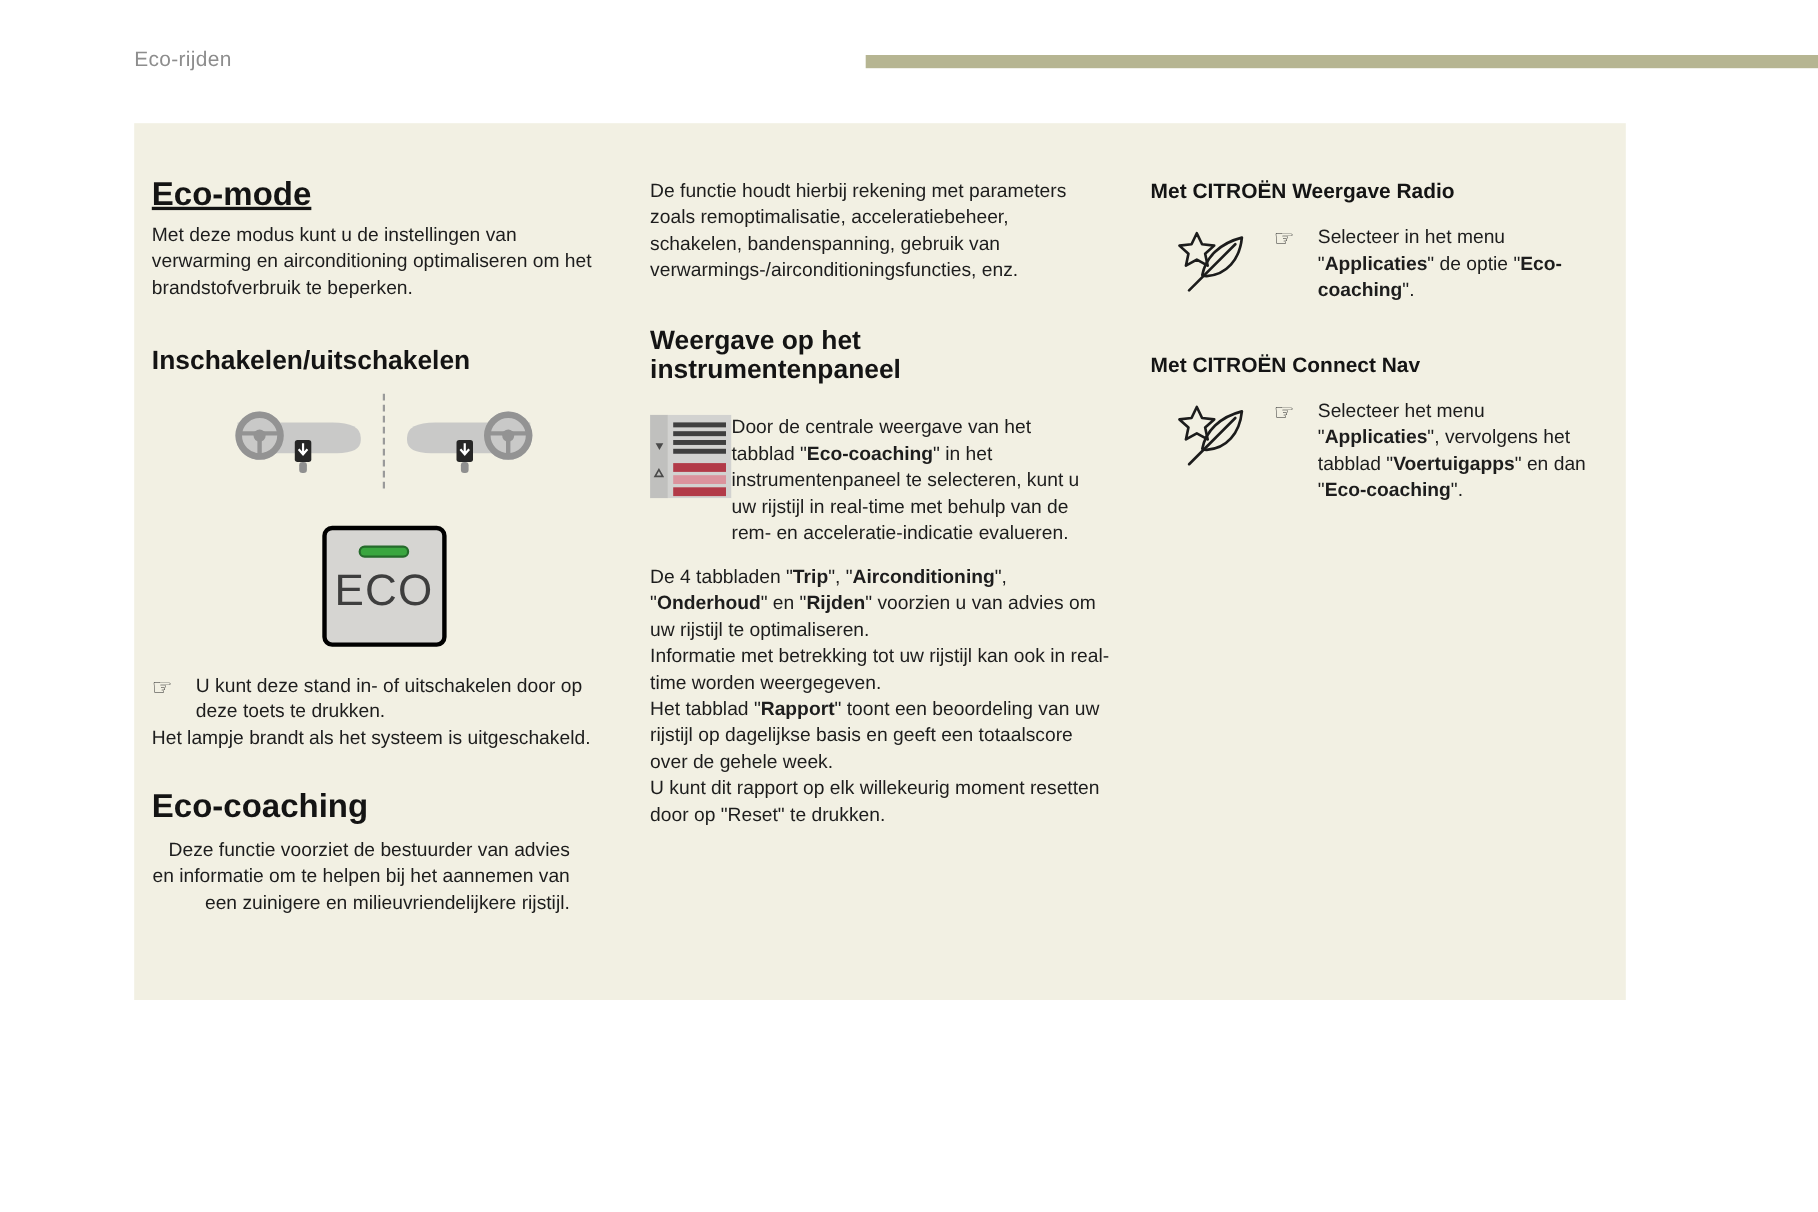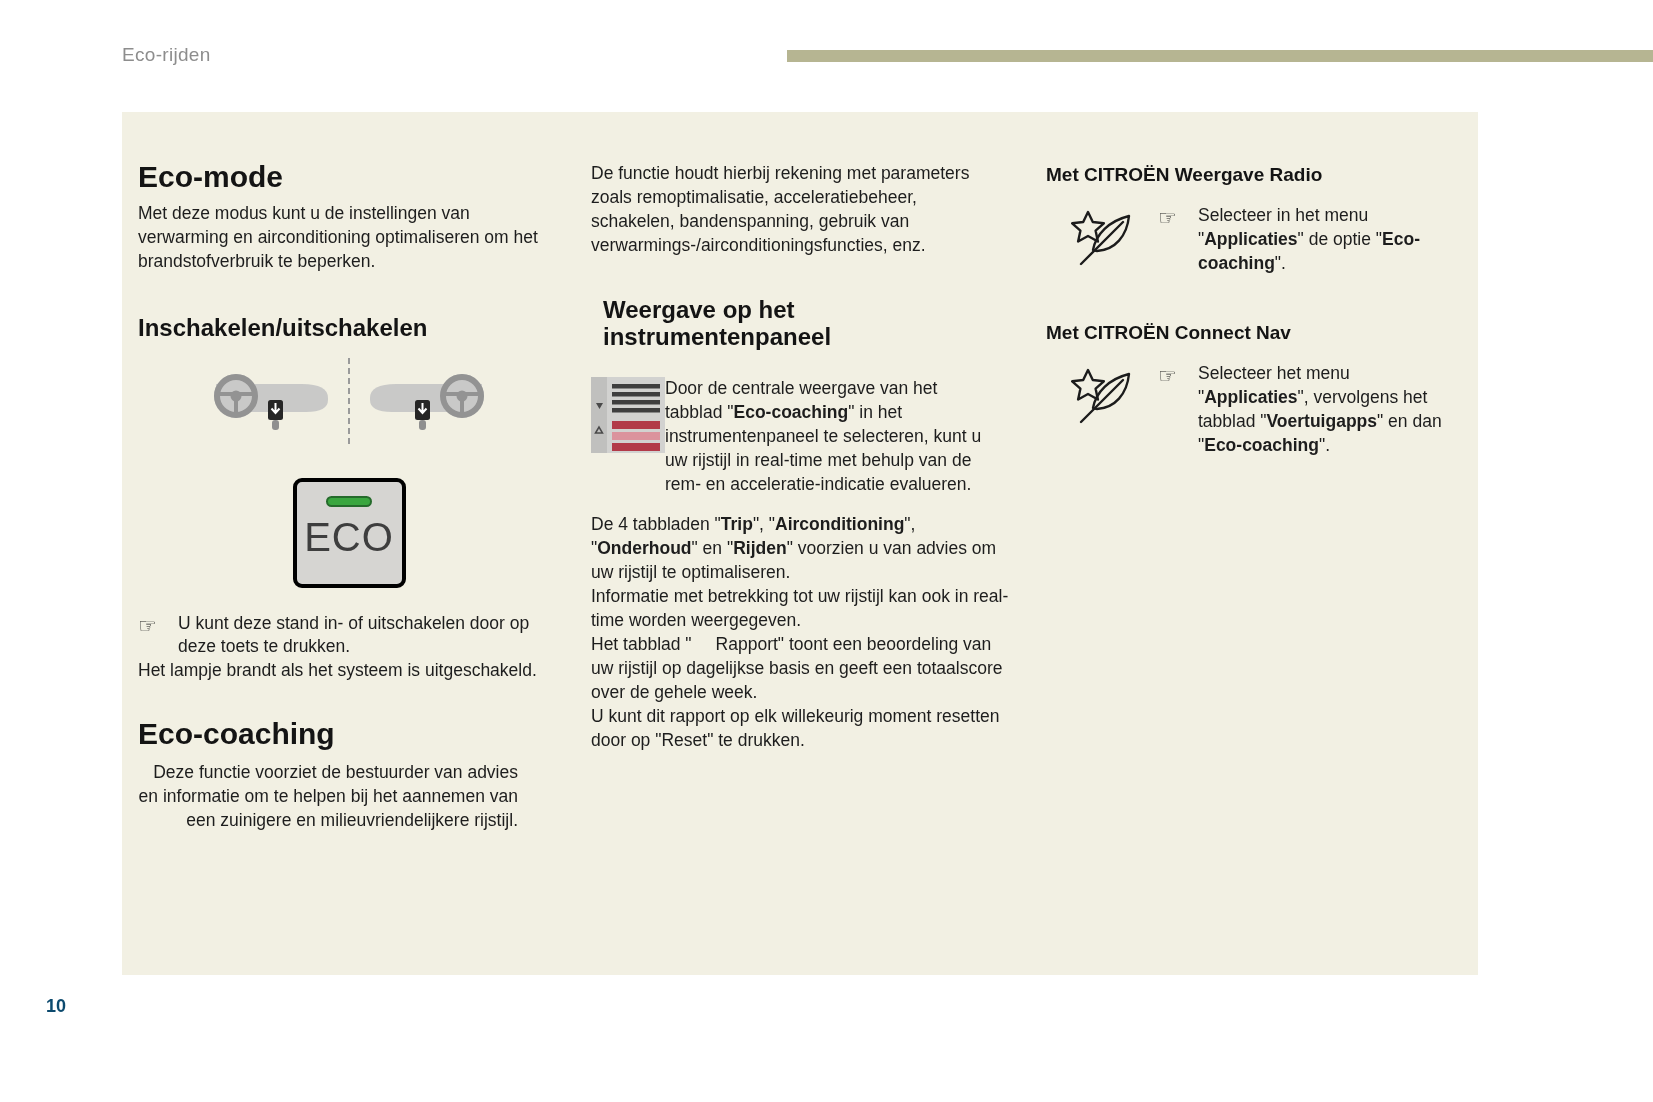--- a/index.html
+++ b/index.html
@@ -1,55 +1,55 @@
 <!DOCTYPE html>
 <html><head>
 <meta charset="utf-8">
 <style>
   * { margin:0; padding:0; box-sizing:border-box; }
   html,body { background:#ffffff; }
   body { font-family:"Liberation Sans","DejaVu Sans",sans-serif; color:#1d1d1d; }
-  .page { position:relative; width:1653px; height:1102px; background:#ffffff; overflow:hidden;border-radius:26px; }
+  .page { position:relative; width:1653px; height:909px; background:#ffffff; overflow:hidden;border-radius:26px; }
 
   .page-header { position:absolute; left:122px; top:44px; font-size:19px; color:#8d8d8d; letter-spacing:0.3px; }
   .accent-bar { position:absolute; left:787px; top:50px; width:866px; height:12px; background:#b6b592; }
   .page-number { position:absolute; left:46px; top:996px; font-size:18px; font-weight:bold; color:#0c4a6e; }
 
   .content { position:absolute; left:122px; top:112px; width:1356px; height:863px; background:#f2f0e3; }
 
   .col { position:absolute; top:0; }
   .col1 { left:16px;  width:422px; }
   .col2 { left:469px; width:418px; }
   .col3 { left:924px; width:418px; }
 
   .h-large { font-size:30px; font-weight:bold; color:#141414; }
   .h-mid   { font-size:24px; font-weight:bold; color:#141414; line-height:1.15; }
   .h-small { font-size:19px; font-weight:bold; color:#141414; }
   .body-text { font-size:17.5px; line-height:1.37; color:#1d1d1d; }
   .pre { white-space:pre-line; }
 
   
-  .t-ecomode   { margin-top:48px; }
+  .t-ecomode   { margin-top:48px;text-decoration:underline; }
   .p-ecomode   { margin-top:8px; width:405px; }
   .t-toggle    { margin-top:40px; }
   .illustration { margin-top:30px; }
   .wheels-row  { display:flex; justify-content:center; align-items:flex-start; }
   .dash-divider { width:0; border-left:2px dashed #9a9a9a; height:86px; margin:0 14px; position:relative; top:-14px; }
   .eco-button { width:113px; height:110px; margin:20px auto 0; background:#d6d5d2; border:4px solid #000000; border-radius:9px; display:flex; flex-direction:column; align-items:center; }
   .eco-led { width:46px; height:11px; margin-top:14px; background:#3aa63f; border:2px solid #256b2b; border-radius:6px; }
   .eco-label { font-size:40px; color:#3e3e3e; margin-top:8px; letter-spacing:1px; }
   .bullet-row { display:flex; margin-top:24px; }
   .pointer { flex:0 0 40px; font-size:21px; color:#1d1d1d; }
   .bullet-text { flex:1; }
   .t-coaching { margin-top:34px; }
   .p-coaching { margin-top:10px; width:380px;text-align:right; }
 
   
   .p-intro { margin-top:50px; width:408px; }
-  .t-panel { margin-top:38px; width:300px;margin-left:12px; }
+  .t-panel { margin-top:38px; width:300px; }
   .panel-row { display:flex; margin-top:26px; align-items:flex-start; }
   .panel-row .body-text { width:318px; }
   .t-touch { margin-top:52px; }
   .p-touch { margin-top:16px; width:418px; }
 
   
   .t-radio { margin-top:52px; }
   .t-nav   { margin-top:46px; }
   .c3-row { display:flex; margin-top:18px; align-items:flex-start; }
   .c3-icon-wrap { flex:0 0 112px; display:flex; justify-content:center; padding-top:4px; }
@@ -134,21 +134,21 @@
           </g>
           <rect x="21" y="44" width="48" height="8" fill="#b23a48"></rect>
           <rect x="21" y="55" width="48" height="8" fill="#db939d"></rect>
           <rect x="21" y="66" width="48" height="8" fill="#b23a48"></rect>
         </svg>
         <div class="body-text"><span>Door de centrale weergave van het tabblad "</span><span style="font-weight: bold;">Eco-coaching</span><span>" in het instrumentenpaneel te selecteren, kunt u uw rijstijl in real-time met behulp van de rem- en acceleratie-indicatie evalueren.</span></div>
       </div>
 
       <div class="body-text pre p-touch"><span>De 4 tabbladen "</span><span style="font-weight: bold;">Trip</span><span>", "</span><span style="font-weight: bold;">Airconditioning</span><span>", "</span><span style="font-weight: bold;">Onderhoud</span><span>" en "</span><span style="font-weight: bold;">Rijden</span><span>" voorzien u van advies om uw rijstijl te optimaliseren.
 Informatie met betrekking tot uw rijstijl kan ook in real-time worden weergegeven.
-Het tabblad "</span><span style="font-weight: normal; margin-left: 24px;">Rapport</span><span>" toont een beoordeling van uw rijstijl op dagelijkse basis en geeft een totaalscore over de gehele week.
+Het tabblad "</span><span style="font-weight: bold;">Rapport</span><span>" toont een beoordeling van uw rijstijl op dagelijkse basis en geeft een totaalscore over de gehele week.
 U kunt dit rapport op elk willekeurig moment resetten door op "</span><span style="font-weight: normal; margin-top: 22px;">Reset</span><span>" te drukken.</span></div>
     </div>
 
     <div class="col col3">
       <div class="h-small t-radio">Met CITROËN Weergave Radio</div>
       <div class="c3-row body-text">
         <div class="c3-icon-wrap">
           <svg width="62" height="58" viewBox="0 0 62 58">
             <g fill="none" stroke="#1c1c1c" stroke-width="2.4" stroke-linejoin="round" stroke-linecap="round">
               <path d="M17 4 l4.8 10 11 1.3 -8.2 7.4 2.3 10.8 -9.9 -5.5 -9.9 5.5 2.3 -10.8 -8.2 -7.4 11 -1.3 z"></path>

